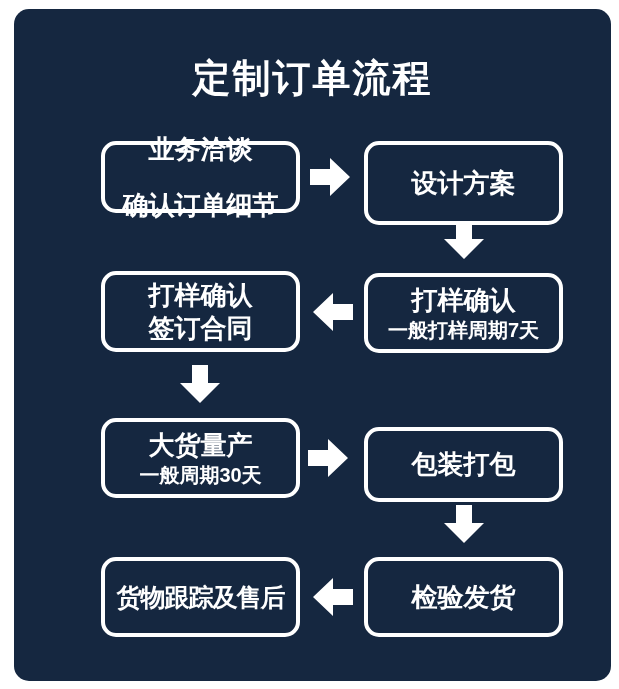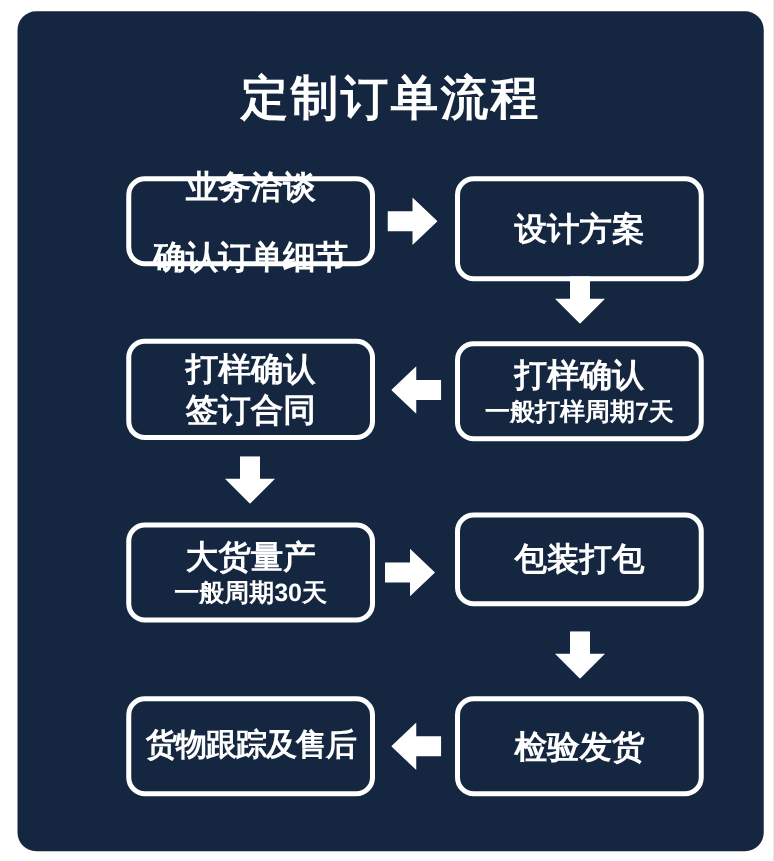--- a/index.html
+++ b/index.html
@@ -118,31 +118,31 @@
       <span class="main">大货量产</span>
       <span class="sub">一般周期30天</span>
     </div>
 
     <div class="arrow" style="left:294px;top:430px;">
       <svg width="40" height="38" viewBox="0 0 40 38" xmlns="http://www.w3.org/2000/svg">
         <polygon points="0,11 20,11 20,0 40,19 20,38 20,27 0,27" fill="#ffffff"></polygon>
       </svg>
     </div>
 
-    <div class="box col-right" style="top:401px;height:75px;text-align:center;">
+    <div class="box col-right" style="top:418px;height:75px;text-align:center;">
       <span class="main">包装打包</span>
     </div>
 
     <div class="arrow" style="left:430px;top:496px;">
       <svg width="40" height="38" viewBox="0 0 40 38" xmlns="http://www.w3.org/2000/svg">
         <polygon points="12,0 28,0 28,18 40,18 20,38 0,18 12,18" fill="#ffffff"></polygon>
       </svg>
     </div>
 
-    <div class="box col-left" style="top:548px;height:80px;font-family:Liberation Mono, monospace;">
+    <div class="box col-left" style="top:548px;height:80px;">
       <span class="main long">货物跟踪及售后</span>
     </div>
 
     <div class="arrow" style="left:299px;top:569px;">
       <svg width="40" height="38" viewBox="0 0 40 38" xmlns="http://www.w3.org/2000/svg">
         <polygon points="40,11 20,11 20,0 0,19 20,38 20,27 40,27" fill="#ffffff"></polygon>
       </svg>
     </div>
 
     <div class="box col-right" style="top:548px;height:80px;">

